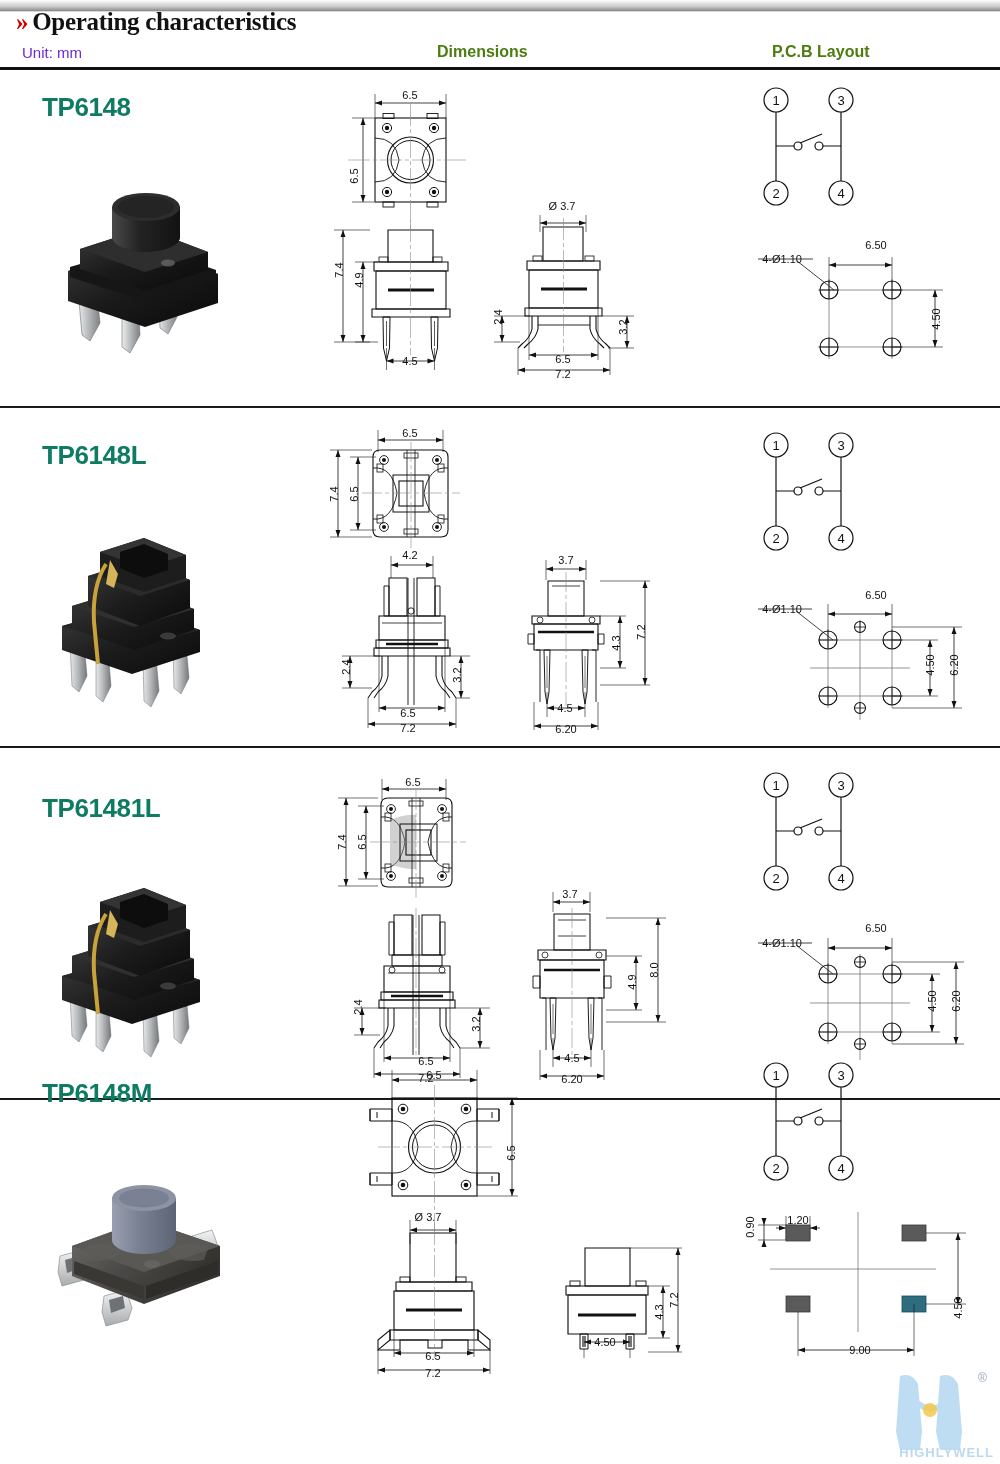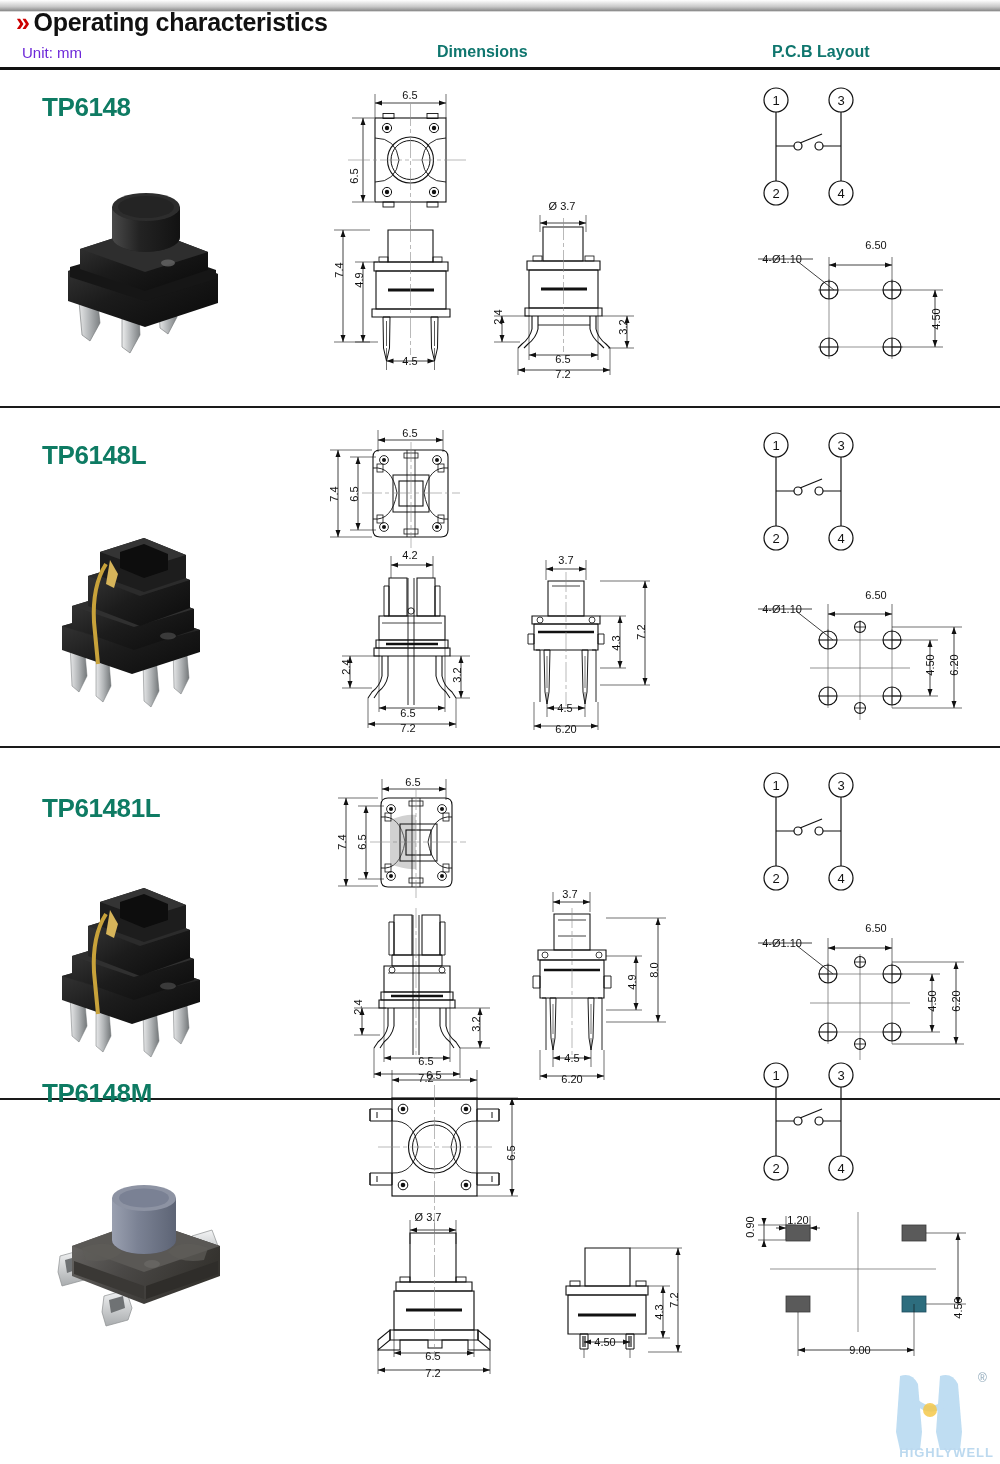--- a/index.html
+++ b/index.html
@@ -12,28 +12,28 @@
   .page { position: relative; width: 1000px; height: 1464px; background:#fff; }
 
   
   .hdr-gradient {
     position: absolute; top:0; left:0; width:1000px; height:12px;
     background: linear-gradient(to bottom, #ffffff 0%, #c9c9c9 55%, #8f8f8f 88%, #ffffff 100%);
   }
   .hdr-title {
     position:absolute; top:8px; left:16px;
     font-size: 25px; font-weight: bold; color:#111;
-    letter-spacing:-0.3px; white-space:nowrap;
+    letter-spacing:-0.3px; white-space:nowrap;font-family:Liberation Serif, serif;
   }
   .hdr-chev { color:#cc0000; font-weight:bold; font-size:25px; margin-right:4px; }
   .unit-label {
     position:absolute; top:44px; left:22px; font-size:15px; color:#6d28d9;
   }
   .col-head {
-    position:absolute; top:43px; font-size:16px; font-weight:bold; color:#0f766e;
+    position:absolute; top:43px; font-size:16px; font-weight:bold; color:#4d7c0f;
   }
   .col-head.dim { left:437px; }
   .col-head.pcb { left:772px; }
   .hdr-rule {
     position:absolute; left:0; width:1000px; height:3px; background:#111; top:67px;
   }
 
   
   .row { position:absolute; left:0; width:1000px; }
   .row-rule { position:absolute; left:0; width:1000px; height:2px; background:#1a1a1a; }

